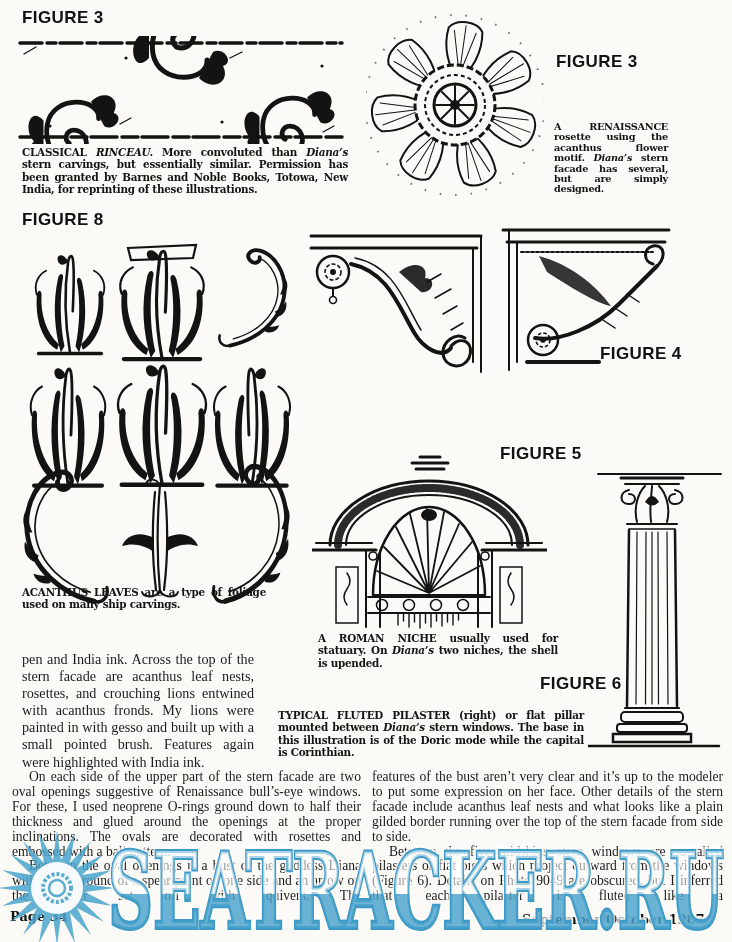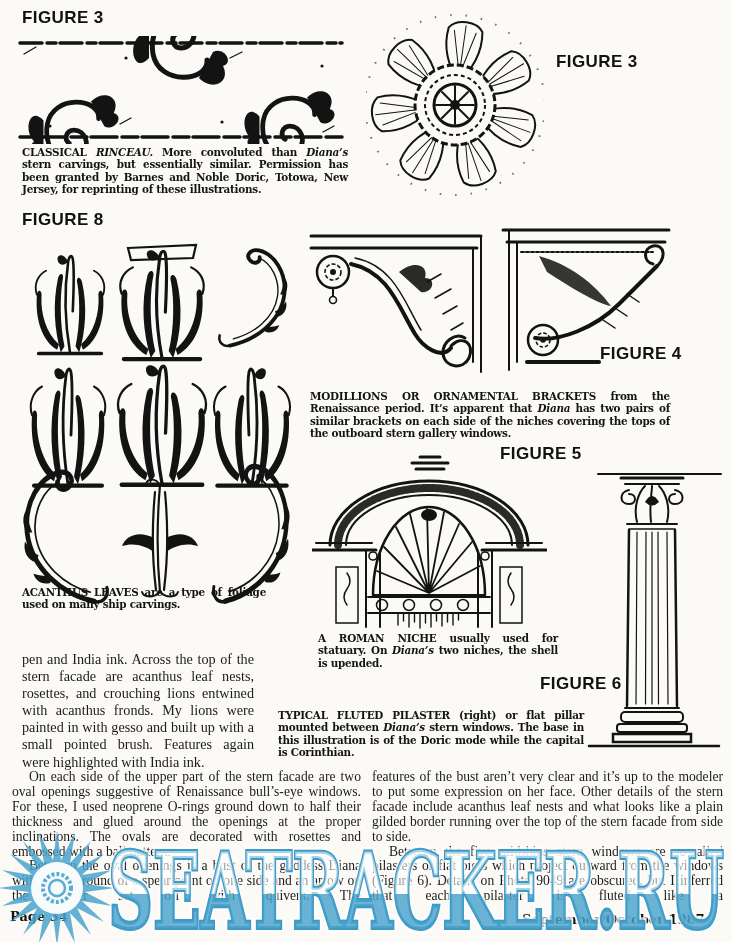--- a/index.html
+++ b/index.html
@@ -43,21 +43,21 @@
       <use href="#scroll1" transform="translate(56,56) scale(0.95)"></use>
       <use href="#scroll1" transform="translate(163,52) scale(1,-1)"></use>
       <use href="#scroll1" transform="translate(272,52) scale(0.95)"></use>
       <path class="ink" stroke-width="1.3" d="M8,18 l12,-7 M104,88 l11,-6 M214,22 l12,-6 M318,90 l-11,6"></path>
       <circle cx="110" cy="22" r="1.6" fill="#131313"></circle>
         <circle cx="206" cy="86" r="1.6" fill="#131313"></circle>
       <circle cx="306" cy="30" r="1.6" fill="#131313"></circle>
         <circle cx="34" cy="90" r="1.6" fill="#131313"></circle>
     </svg>
   </div>
-  <p class="caption" style="left:22px;top:146px;width:326px"><span>CLASSICAL </span><span class="it">RINCEAU.</span><span> More convoluted than </span><span class="it">Diana’s</span><span> stern carvings, but essentially similar. Permission has been granted by Barnes and Noble Doric, Totowa, New Jersey, for reprinting of these illustrations.</span></p>
+  <p class="caption" style="left:22px;top:146px;width:326px"><span>CLASSICAL </span><span class="it">RINCEAU.</span><span> More convoluted than </span><span class="it">Diana’s</span><span> stern carvings, but essentially similar. Permission has been granted by Barnes and Noble Books, Totowa, New India, for reprinting of these illustrations.</span></p>
 
   <div class="figlabel" style="left:22px;top:210px">FIGURE 8</div>
   <div class="art" style="left:12px;top:232px;width:295px;height:372px">
     <svg viewBox="0 0 295 372">
       <defs>
         <g id="leafA">
           <path class="ink" stroke-width="4" d="M-34,56 L34,56"></path>
           <path class="ink" stroke-width="2.8" d="M0,55 C-5,26 -7,-8 -2,-44 C-1,-50 2,-52 3,-47 C5,-36 4,-12 3,10"></path>
           <path d="M-2,-44 C-7,-54 -16,-52 -13,-44 C-11,-39 -5,-40 -2,-44 Z" fill="#131313"></path>
           <path d="M-10,55 C-17,30 -19,2 -13,-26 C-11,-33 -6,-31 -8,-24 C-11,-6 -11,24 -6,48 Z" fill="#131313"></path>
@@ -113,20 +113,21 @@
         <use href="#petal" transform="rotate(314)"></use>
         <circle r="40" fill="#fbfaf6" stroke="#131313" stroke-width="3" stroke-dasharray="7 3"></circle>
         <circle r="30" fill="none" stroke="#131313" stroke-width="2" stroke-dasharray="4 3"></circle>
         <circle r="21" fill="none" stroke="#131313" stroke-width="3"></circle>
         <path class="ink" stroke-width="2" d="M0,-19 V19 M-19,0 H19 M-13,-13 L13,13 M-13,13 L13,-13"></path>
         <circle r="5" fill="#131313"></circle>
       </g>
     </svg>
   </div>
   <div class="figlabel" style="left:556px;top:52px">FIGURE 3</div>
+  <p class="caption small" style="left:554px;top:122px;width:114px"><span>A RENAISSANCE rosette using the acanthus flower motif. </span><span class="it">Diana’s</span><span> stern facade has several, but are simply designed.</span></p>
 
   <div class="art" style="left:303px;top:220px;width:372px;height:168px">
     <svg viewBox="0 0 372 168">
       <g>
         <path class="ink" stroke-width="3" d="M8,16 H178 M8,28 H174"></path>
         <path class="ink" stroke-width="2" d="M178,16 V152 M170,28 V142"></path>
         <circle cx="30" cy="52" r="16" fill="none" stroke="#131313" stroke-width="2.5"></circle>
         <circle cx="30" cy="52" r="8" fill="none" stroke="#131313" stroke-width="1.6" stroke-dasharray="4 2"></circle>
         <circle cx="30" cy="52" r="3" fill="#131313"></circle>
         <path class="ink" stroke-width="2" d="M30,68 V76"></path>
@@ -146,21 +147,20 @@
         <path class="ink" stroke-width="3" d="M352,48 C364,38 362,24 350,26 C340,28 340,42 350,44"></path>
         <circle cx="240" cy="120" r="15" fill="none" stroke="#131313" stroke-width="2.5"></circle>
         <circle cx="240" cy="120" r="7" fill="none" stroke="#131313" stroke-width="1.6" stroke-dasharray="3.5 2"></circle>
         <circle cx="240" cy="120" r="2.8" fill="#131313"></circle>
         <path class="ink" stroke-width="4" d="M224,142 H296"></path>
         <path class="ink" stroke-width="1.5" d="M300,100 l12,8 M312,88 l12,8 M324,74 l12,8"></path>
       </g>
     </svg>
   </div>
   <div class="figlabel" style="left:600px;top:344px">FIGURE 4</div>
-  <p class="caption" style="left:310px;top:390px;width:360px"><span>MODILLIONS OR ORNAMENTAL BRACKETS from the Renaissance period. It’s apparent that </span><span class="it">Diana</span><span> has two pairs of similar brackets on each side of the niches covering the tops of the outboard stern gallery windows.</span></p>
 
   <div class="figlabel" style="left:500px;top:444px">FIGURE 5</div>
   <div class="art" style="left:312px;top:455px;width:235px;height:175px">
     <svg viewBox="0 0 235 175">
       <path class="ink" stroke-width="3" d="M104,14 h28 M100,8 h36 M108,2 h20"></path>
       <path class="ink" stroke-width="3" d="M18,90 A99,64 0 0 1 216,90"></path>
       <path class="ink" stroke-width="8" stroke-dasharray="2.5 2.5" d="M26,90 A91,57 0 0 1 208,90" opacity="0.9"></path>
       <path class="ink" stroke-width="2" d="M34,90 A83,50 0 0 1 200,90"></path>
       <path class="ink" stroke-width="2" d="M4,88 H60 M174,88 H230"></path>
       <path class="ink" stroke-width="3" d="M0,95 H64 M170,95 H234"></path>

